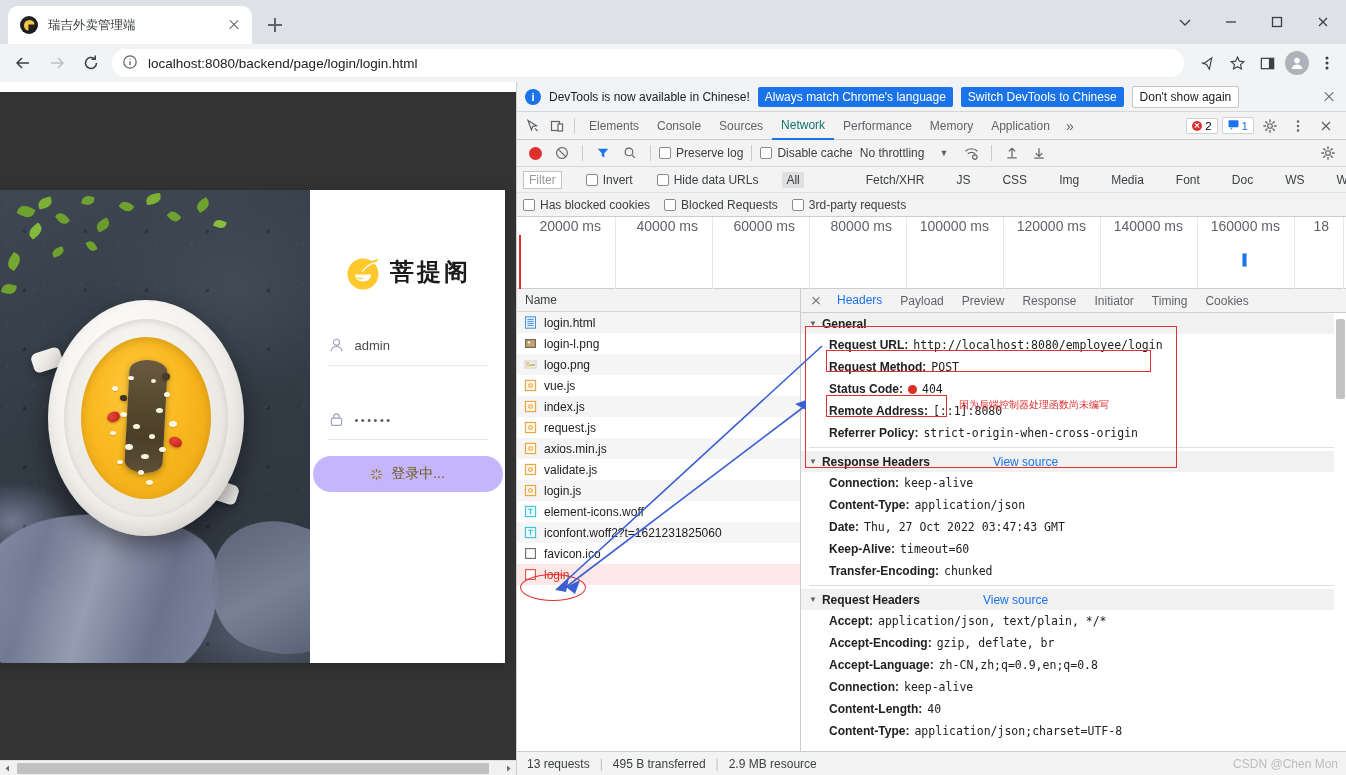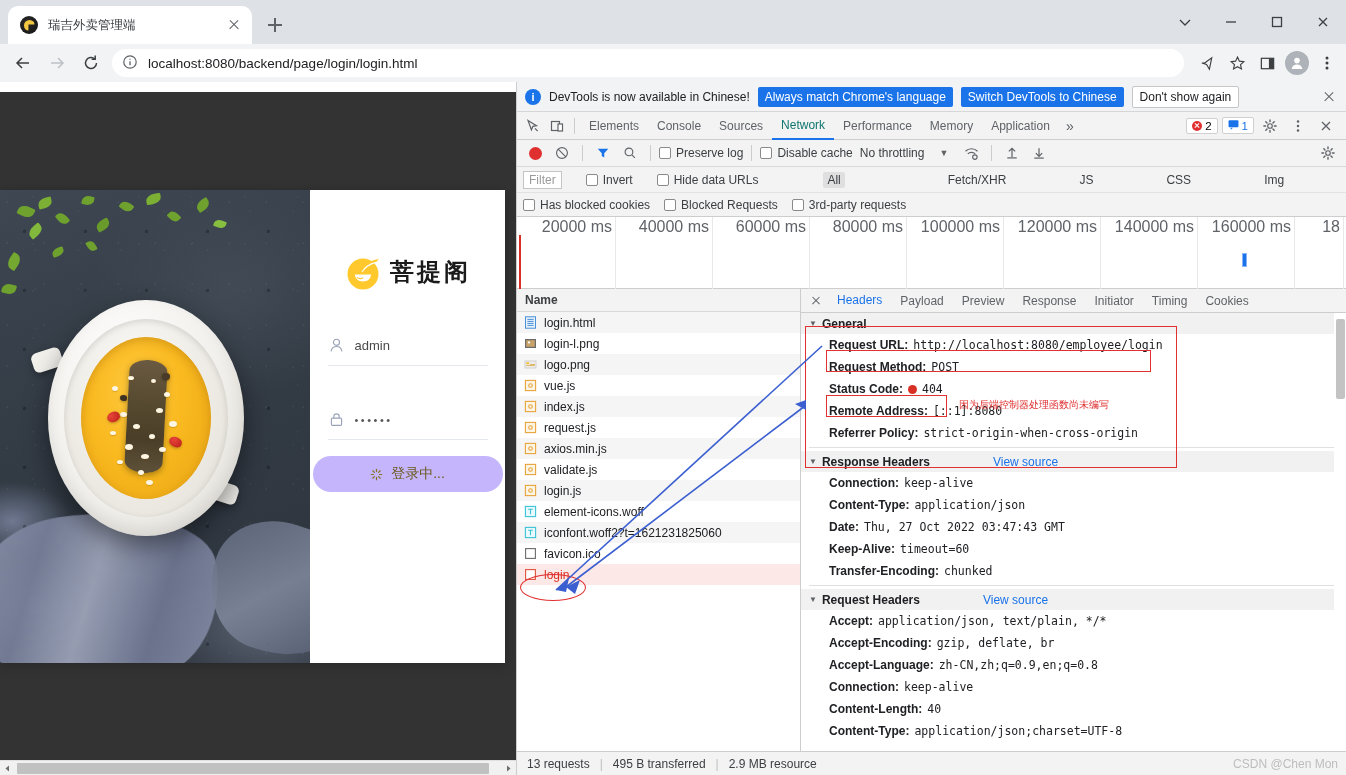--- a/index.html
+++ b/index.html
@@ -260,50 +260,50 @@
   .caret { font-size:9px; color:#5f6368; }
 
   .dt-filterbar {
     height:26px; background:#f3f3f3; border-bottom:1px solid #e2e2e2;
     display:flex; align-items:center; padding:0 6px; gap:24px; flex:0 0 auto;
   }
   .filter-input {
     width:170px; height:18px; border:1px solid #c4c4c4; background:#fff;
     font-size:12px; color:#9a9a9a; padding:0 5px; display:flex; align-items:center;
   }
-  .ftype { font-size:12px; color:#3c4043; padding:1px 4px; border-radius:2px; cursor:pointer; white-space:nowrap;margin-left:41px; }
+  .ftype { font-size:12px; color:#3c4043; padding:1px 4px; border-radius:2px; cursor:pointer; white-space:nowrap; }
   .ftype.active { background:#dfdfdf; }
 
   .dt-filterbar2 {
     height:24px; background:#f3f3f3; border-bottom:1px solid #cdcdcd;
     display:flex; align-items:center; padding:0 6px; gap:14px; flex:0 0 auto;
   }
 
   .overview {
     height:72px; background:#fff; position:relative; flex:0 0 auto;
     border-bottom:1px solid #cdcdcd;
   }
   .ov-tick {
     position:absolute; top:0; height:72px; border-left:1px solid #e8e8e8;
   }
   .ov-tick span {
-    position:absolute; right:4px; top:1px; font-size:16px; color:#5f6368; white-space:nowrap;
+    position:absolute; right:15px; top:1px; font-size:14px; color:#5f6368; white-space:nowrap;
   }
   .ov-redline { position:absolute; left:2px; top:18px; width:1.5px; height:54px; background:#d93025; }
   .ov-bar { position:absolute; width:5px; height:14px; background:#1a73e8; border:1px solid #8ab4f8; }
 
   .dt-body { flex:1 1 auto; display:flex; min-height:0; }
 
   .reqlist {
     width:284px; flex:0 0 auto; border-right:1px solid #cdcdcd;
     display:flex; flex-direction:column; background:#fff;
   }
   .reqlist-head {
     height:23px; background:#f3f3f3; border-bottom:1px solid #d8d8d8;
-    display:flex; align-items:center; padding-left:8px; font-size:12px; color:#3c4043; flex:0 0 auto;font-weight:bold;
+    display:flex; align-items:center; padding-left:8px; font-size:12px; color:#3c4043; flex:0 0 auto;
   }
   .reqrows { flex:1 1 auto; overflow:hidden; }
   .reqrow {
     height:21px; display:flex; align-items:center; padding-left:7px;
     font-size:12px; color:#202124; gap:7px; cursor:pointer;
   }
   .reqrow:nth-child(odd) { background:#f5f5f5; }
   .reqrow.error { background:#fce8e6 !important; color:#d93025; }
   .ricon { width:13px; height:13px; flex:0 0 auto; }
   .rname { white-space:nowrap; overflow:hidden; text-overflow:ellipsis; }

